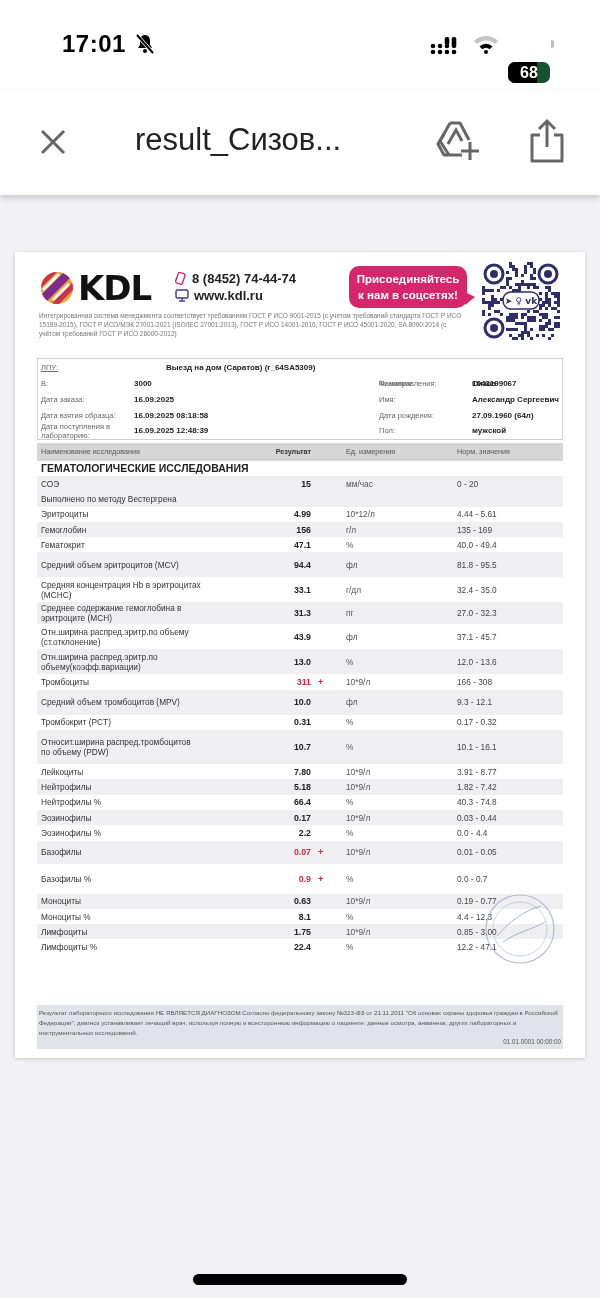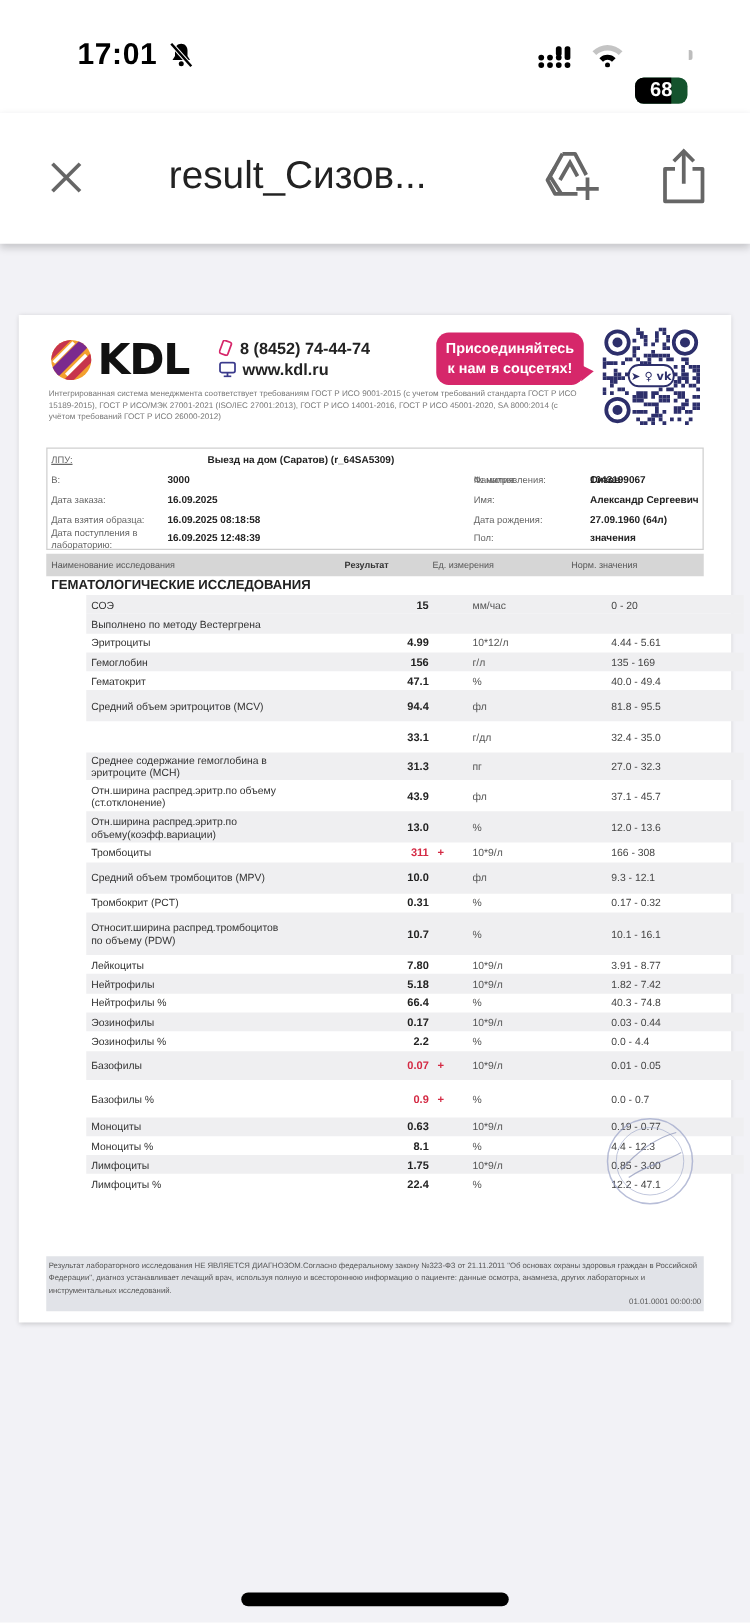--- a/index.html
+++ b/index.html
@@ -35,21 +35,21 @@
   .qr { position: absolute; left: 467px; top: 10px; width: 78px; height: 78px; }
   .iso { position: absolute; left: 24px; top: 59px; width: 430px; font-size: 6.5px; color: #777; line-height: 9px; }
 
   .info-box { position: absolute; left: 22px; top: 106px; width: 526px; height: 82px; border: 1px solid #cfcfcf; font-size: 7.5px; }
   .info-row { position: absolute; left: 0; height: 14px; width: 100%; line-height: 14px; }
   .info-row .lbl { position: absolute; color: #666; }
   .info-row .val { position: absolute; font-weight: bold; color: #222; font-size: 8px; }
 
   .tbl-head { position: absolute; left: 22px; top: 191px; width: 526px; height: 18px; background: #d6d6d6; font-size: 7.2px; color: #555; line-height: 18px; }
   .section-title { position: absolute; left: 26px; top: 210px; font-size: 10.5px; font-weight: bold; color: #222; }
-  .rows { position: absolute; left: 22px; top: 224px; width: 526px; margin-left: 32px; }
+  .rows { position: absolute; left: 22px; top: 224px; width: 526px; }
   .trow { position: relative; width: 100%; font-size: 8.3px; color: #333; }
   .trow.shade { background: #efeff1; }
   .trow .name { position: absolute; left: 4px; top: 0; width: 160px; line-height: 10px; display: flex; align-items: center; height: 100%; }
   .trow .res { position: absolute; right: 252px; top: 0; height: 100%; display: flex; align-items: center; font-weight: bold; font-size: 8.8px; color: #222; }
   .trow .res.flag { color: #d42a44; }
   .trow .plus { position: absolute; left: 281px; top: 0; height: 100%; display: flex; align-items: center; color: #d42a44; font-weight: bold; font-size: 9px; }
   .trow .unit { position: absolute; left: 309px; top: 0; height: 100%; display: flex; align-items: center; color: #555; }
   .trow .norm { position: absolute; left: 420px; top: 0; height: 100%; display: flex; align-items: center; color: #444; }
 
   .stamp { position: absolute; left: 468px; top: 640px; width: 74px; height: 74px; }
@@ -369,21 +369,21 @@
       <div class="info-row" style="top: 34px;">
         <span class="lbl" style="left: 341px;">Имя:</span>
         <span class="val" style="left: 434px;">Александр Сергеевич</span>
       </div>
       <div class="info-row" style="top: 50px;">
         <span class="lbl" style="left: 341px;">Дата рождения:</span>
         <span class="val" style="left: 434px;">27.09.1960 (64л)</span>
       </div>
       <div class="info-row" style="top: 65px;">
         <span class="lbl" style="left: 341px;">Пол:</span>
-        <span class="val" style="left: 434px;">значения</span>
+        <span class="val" style="left: 434px;">мужской</span>
       </div>
     </div>
 
   <div class="tbl-head">
     <span style="position:absolute;left:4px;">Наименование исследования</span>
     <span style="position:absolute;right:252px;font-weight:bold;color:#333;">Результат</span>
     <span style="position:absolute;left:309px;">Ед. измерения</span>
     <span style="position:absolute;left:420px;">Норм. значения</span>
   </div>
 
@@ -420,20 +420,21 @@
         <span class="unit">%</span>
         <span class="norm">40.0 - 49.4</span>
       </div>
       <div class="trow shade" style="height: 25px; padding-left: 23px;">
         <span class="name">Средний объем эритроцитов (MCV)</span>
         <span class="res">94.4</span>
         <span class="unit">фл</span>
         <span class="norm">81.8 - 95.5</span>
       </div>
       <div class="trow" style="height: 25px;">
+        <span class="name">Средняя концентрация Hb в эритроцитах (MCHC)</span>
         <span class="res">33.1</span>
         <span class="unit">г/дл</span>
         <span class="norm">32.4 - 35.0</span>
       </div>
       <div class="trow shade" style="height: 22px;">
         <span class="name">Среднее содержание гемоглобина в эритроците (MCH)</span>
         <span class="res">31.3</span>
         <span class="unit">пг</span>
         <span class="norm">27.0 - 32.3</span>
       </div>

